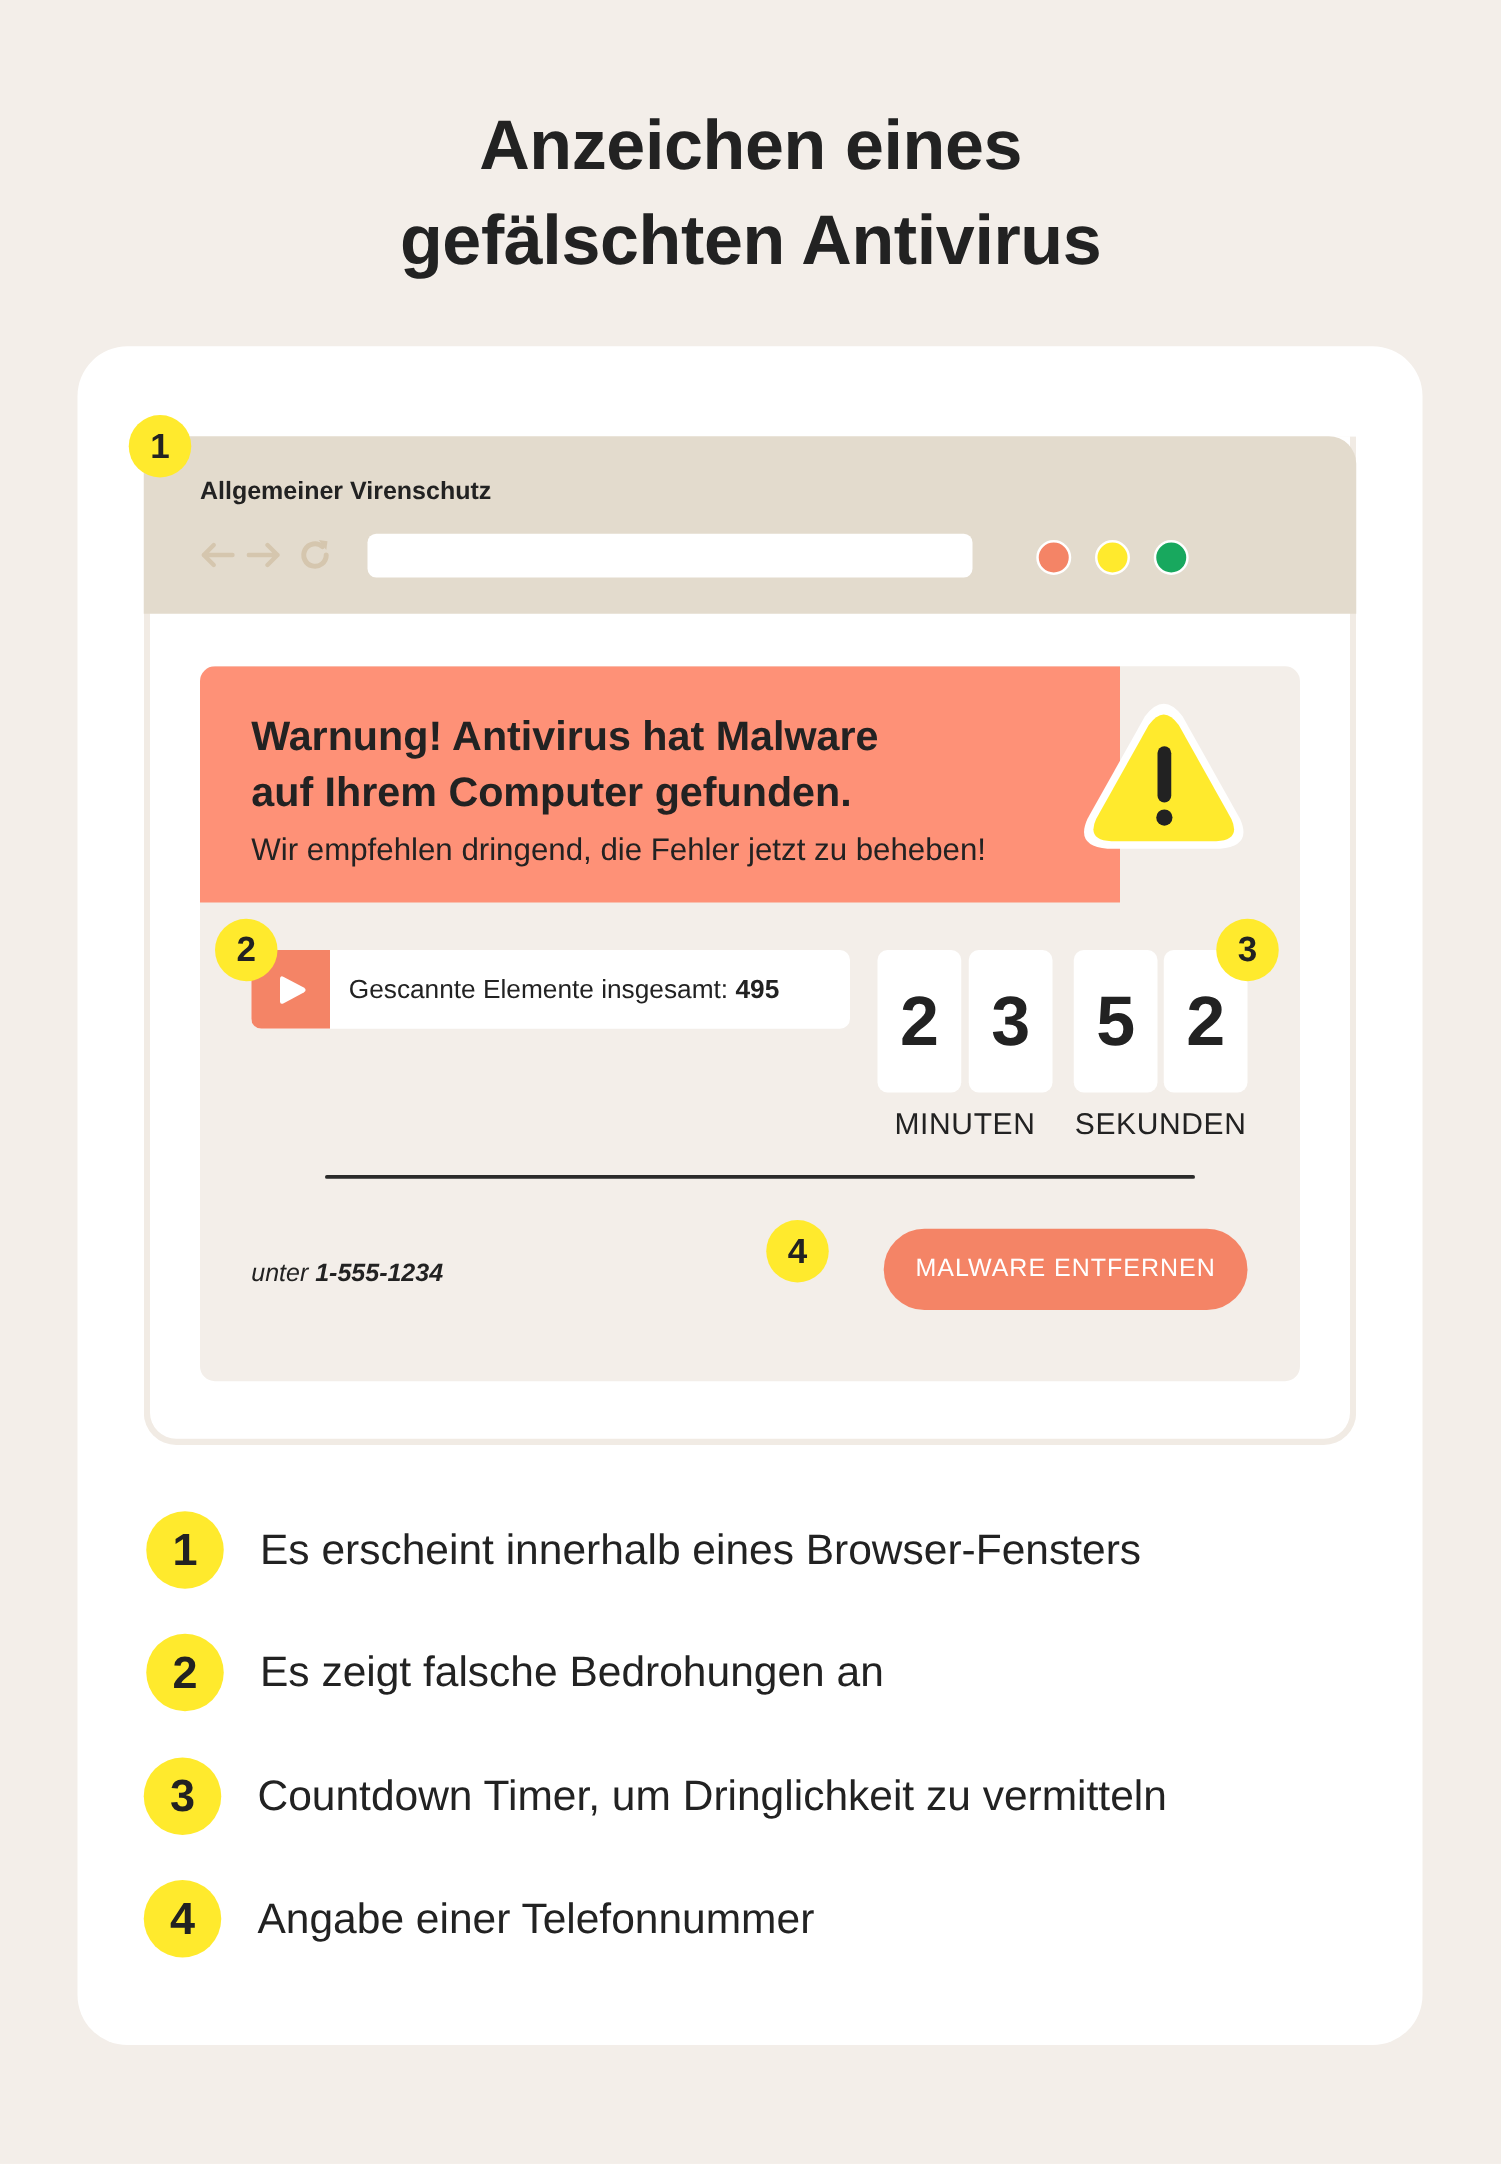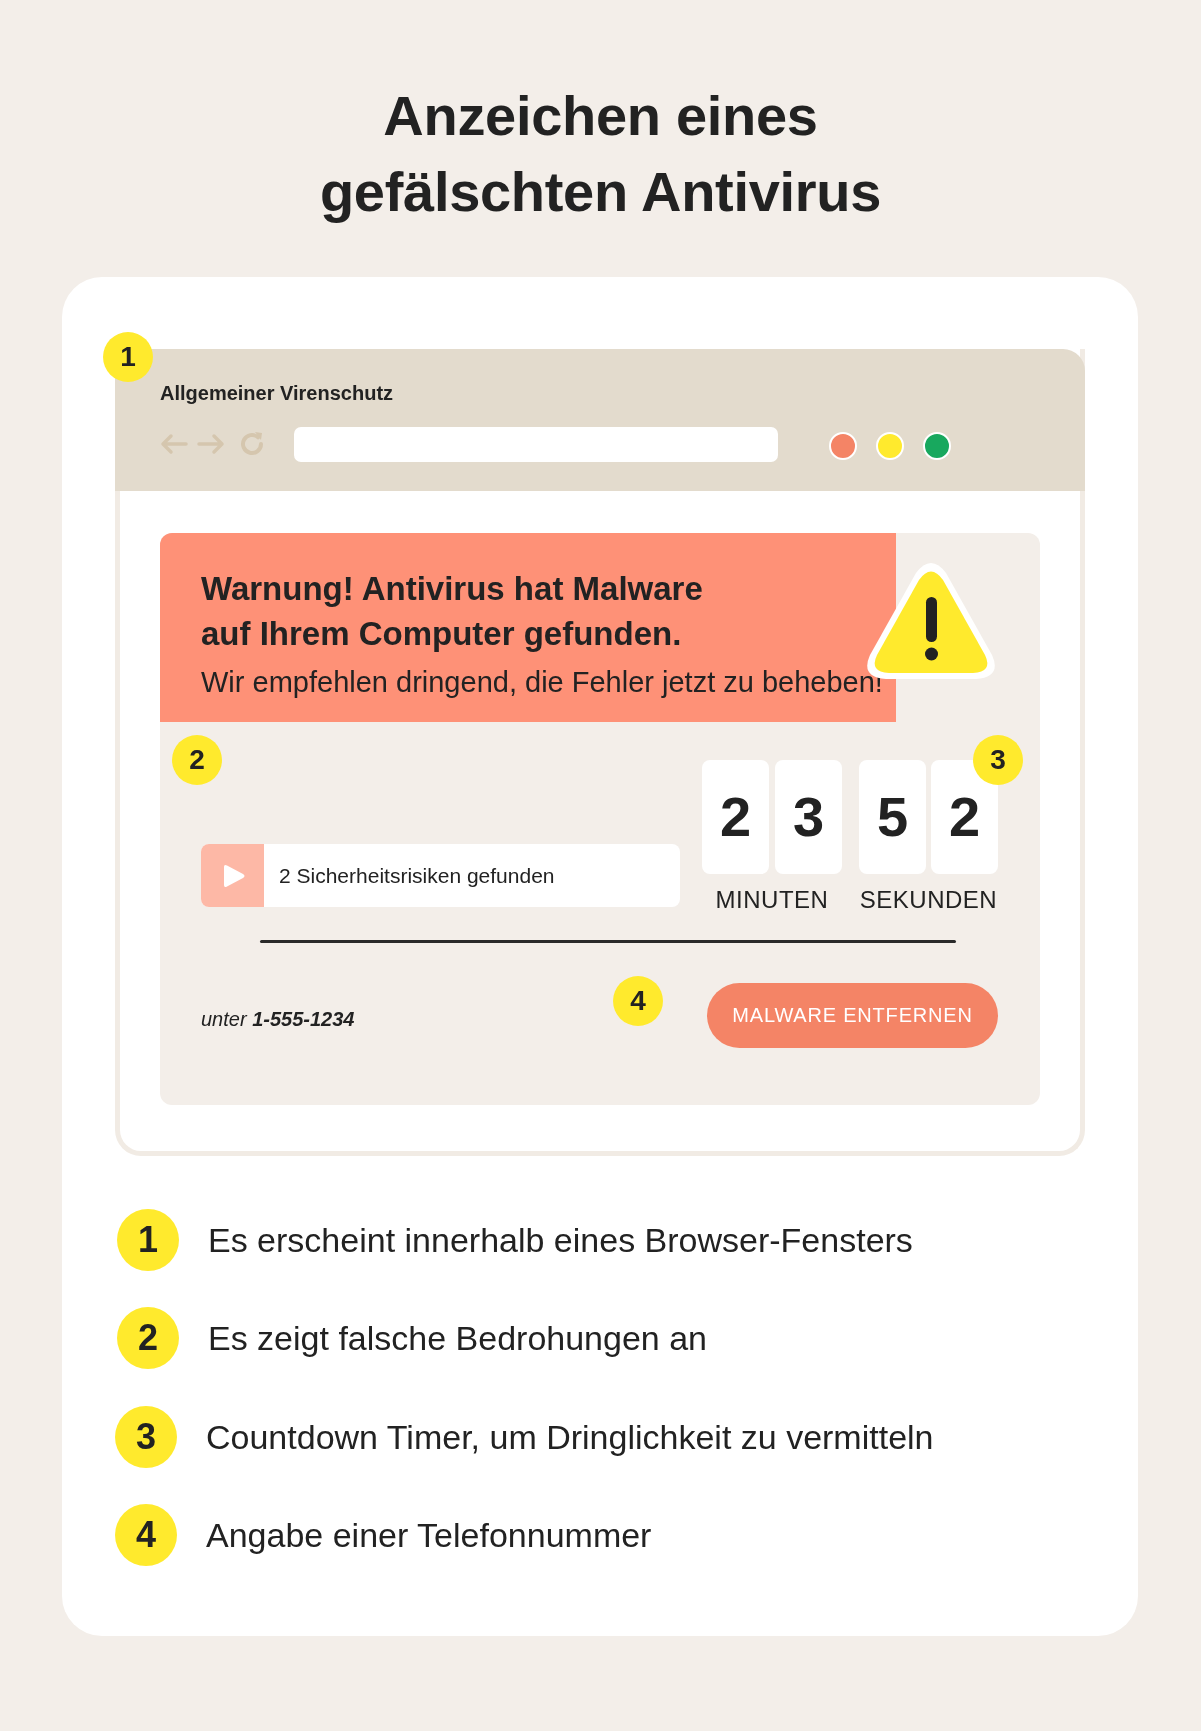--- a/index.html
+++ b/index.html
@@ -15,21 +15,21 @@
              border: 5px solid #f1ebe4; border-top: none; border-radius: 0 0 26px 26px; background: #fff; }
   .browser-head { position: absolute; left: 115px; top: 349px; width: 970px; height: 142px; background: #e3dbcd; border-radius: 0 22px 0 0; }
   .browser-title { position: absolute; left: 45px; top: 33px; font-size: 20px; font-weight: 700; color: #222; }
   .nav-icon { position: absolute; top: 80px; width: 30px; height: 30px; display: flex; align-items: center; justify-content: center; }
   .url-bar { position: absolute; left: 179px; top: 78px; width: 484px; height: 35px; background: #fff; border-radius: 7px; }
   .dot { position: absolute; top: 83px; width: 28px; height: 28px; border-radius: 50%; border: 2px solid #fff; }
 
   .panel { position: absolute; left: 160px; top: 533px; width: 880px; height: 572px; background: #f3eee9; border-radius: 12px; overflow: hidden; }
   .alert { position: absolute; left: 0; top: 0; width: 736px; height: 189px; background: #fe9177; }
   .alert-h { position: absolute; left: 41px; top: 33px; font-size: 33px; font-weight: 700; line-height: 45px; color: #222; }
-  .alert-sub { position: absolute; left: 41px; top: 133px; font-size: 29px; color: #222; }
+  .alert-sub { position: absolute; left: 41px; top: 133px; font-size: 25px; color: #222; }
   .warn-icon { position: absolute; left: 704px; top: 28px; width: 134px; height: 122px; }
 
   .row { position: absolute; left: 41px; width: 479px; height: 63px; background: #fff; border-radius: 8px; overflow: hidden; }
   .row-icon { position: absolute; left: 0; top: 0; width: 63px; height: 63px; display: flex; align-items: center; justify-content: center; }
   .row-text { position: absolute; left: 78px; top: 0; height: 63px; line-height: 63px; font-size: 21px; color: #222; white-space: nowrap; }
   .row-text b { font-weight: 700; }
 
   .digit { position: absolute; top: 227px; width: 67px; height: 114px; background: #fff; border-radius: 8px;
            font-size: 56px; font-weight: 700; text-align: center; line-height: 114px; color: #222; }
   .tlabel { position: absolute; top: 353px; font-size: 24px; letter-spacing: 0.5px; color: #222; text-align: center; }
@@ -97,29 +97,31 @@
     </div>
     <div class="alert-sub">Wir empfehlen dringend, die Fehler jetzt zu beheben!</div>
     <svg class="warn-icon" viewBox="0 0 134 122">
       <path d="M52 12 Q67 -8 82 12 L128 94 Q138 116 112 118 L22 118 Q-4 116 6 94 Z" fill="#ffffff"></path>
       <path d="M55 19 Q67 2 79 19 L121 94 Q129 111 109 112 L25 112 Q5 111 13 94 Z" fill="#ffea2d"></path>
       <rect x="62" y="36" width="11" height="45" rx="5.5" fill="#222"></rect>
       <circle cx="67.5" cy="93" r="6.5" fill="#222"></circle>
     </svg>
   </div>
 
-
-  <div class="row" style="top:311px;">
-    <div class="row-icon" style="background:#fdb8a6;">
+  <div class="row" style="top:227px;">
+    <div class="row-icon" style="background:#f48466;">
       <svg width="26" height="24" viewBox="0 0 26 24">
           <path d="M4 3 Q4 0 7 1.5 L23 10 Q26 12 23 14 L7 22.5 Q4 24 4 21 Z" fill="#fff"></path>
         </svg>
     </div>
-    <div class="row-text">2 Sicherheitsrisiken gefunden</div>
+    <div class="row-text">
+      <span>Gescannte Elemente insgesamt: </span><b>495</b>
+    </div>
   </div>
+
 
   <div class="digit" style="left:542px;">2</div>
   <div class="digit" style="left:615px;">3</div>
   <div class="digit" style="left:699px;">5</div>
   <div class="digit" style="left:771px;">2</div>
   <div class="tlabel" style="left:542px; width:140px;">MINUTEN</div>
   <div class="tlabel" style="left:699px; width:139px;">SEKUNDEN</div>
 
   <div class="divider"></div>
 

